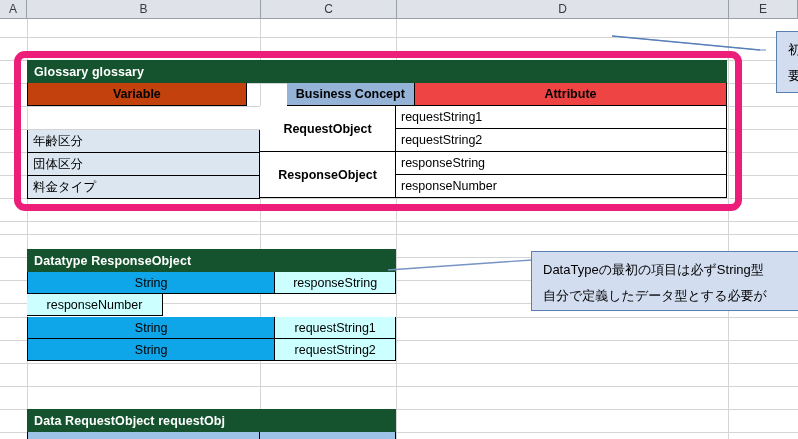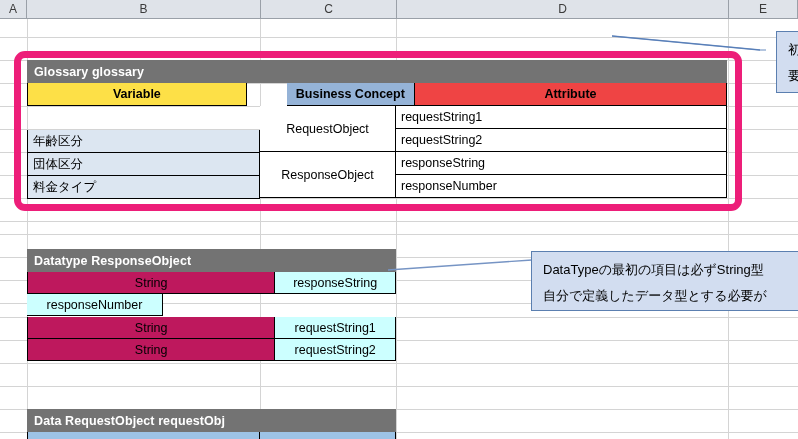--- a/index.html
+++ b/index.html
@@ -27,21 +27,21 @@
   }
   .colhead.first{border-left:none;}
 
   
   .vline{position:absolute;width:1px;background:#d4d4d4;top:19px;height:420px;}
   .hline{position:absolute;height:1px;background:#d4d4d4;left:0;width:798px;}
 
   
   .blk{position:absolute;box-sizing:border-box;}
   .blk .title{
-    background:#737373;color:#ffffff;
+    background:#14532d;color:#ffffff;
     font-weight:bold;font-size:12.5px;
     padding:0 0 0 7px;
     display:flex;align-items:center;
     box-sizing:border-box;
     height:23px;
     letter-spacing:.1px;
   }
   .row{display:flex;box-sizing:border-box;}
   .cell{
     box-sizing:border-box;
@@ -52,49 +52,50 @@
     height:23px;
   }
 
   
   #glossary{left:27px;top:60px;width:700px;}
   #glossary .title{width:700px;}
   #glossary .hdr .cell{
     font-weight:bold;text-align:center;justify-content:center;
     border:1px solid #000;border-top:none;
   }
-  #glossary .hdr .v{width:233px;background:#fde047;}
+  #glossary .hdr .v{width:233px;background:#c2410c;}
   #glossary .hdr .b{width:136px;background:#95b3d7;border-left:none;margin-left:40px;}
   #glossary .hdr .a{width:331px;background:#ef4444;border-left:none;}
   #glossary .body{display:flex;}
   #glossary .colA{width:233px;margin-top:24px;}
   #glossary .colB{width:136px;}
   #glossary .colC{width:331px;}
   #glossary .vcell{
     height:23px;background:#dce6f1;border:1px solid #000;border-top:none;
     display:flex;align-items:center;padding-left:5px;font-size:12.5px;
     box-sizing:border-box;
   }
   #glossary .bcell{
     height:46px;background:#ffffff;border:1px solid #000;border-top:none;border-left:none;
     display:flex;align-items:center;justify-content:center;font-size:12.5px;
     box-sizing:border-box;
+    font-weight:bold;
   }
   #glossary .acell{
     height:23px;background:#ffffff;border:1px solid #000;border-top:none;border-left:none;
     display:flex;align-items:center;padding-left:5px;font-size:12.5px;
     box-sizing:border-box;
   }
 
   
   .dt{left:27px;width:369px;}
   .dt .title{width:369px;}
   .dt .drow{display:flex;}
   .dt .dc1{
-    width:280px;height:22px;background:#be185d;
+    width:280px;height:22px;background:#0ea5e9;
     border:1px solid #000;border-top:none;
     display:flex;align-items:center;justify-content:center;
     font-size:12.5px;box-sizing:border-box;
   }
   .dt .dc2{
     width:136px;height:22px;background:#ccffff;
     border:1px solid #000;border-top:none;border-left:none;
     display:flex;align-items:center;justify-content:center;
     font-size:12.5px;box-sizing:border-box;
   }

